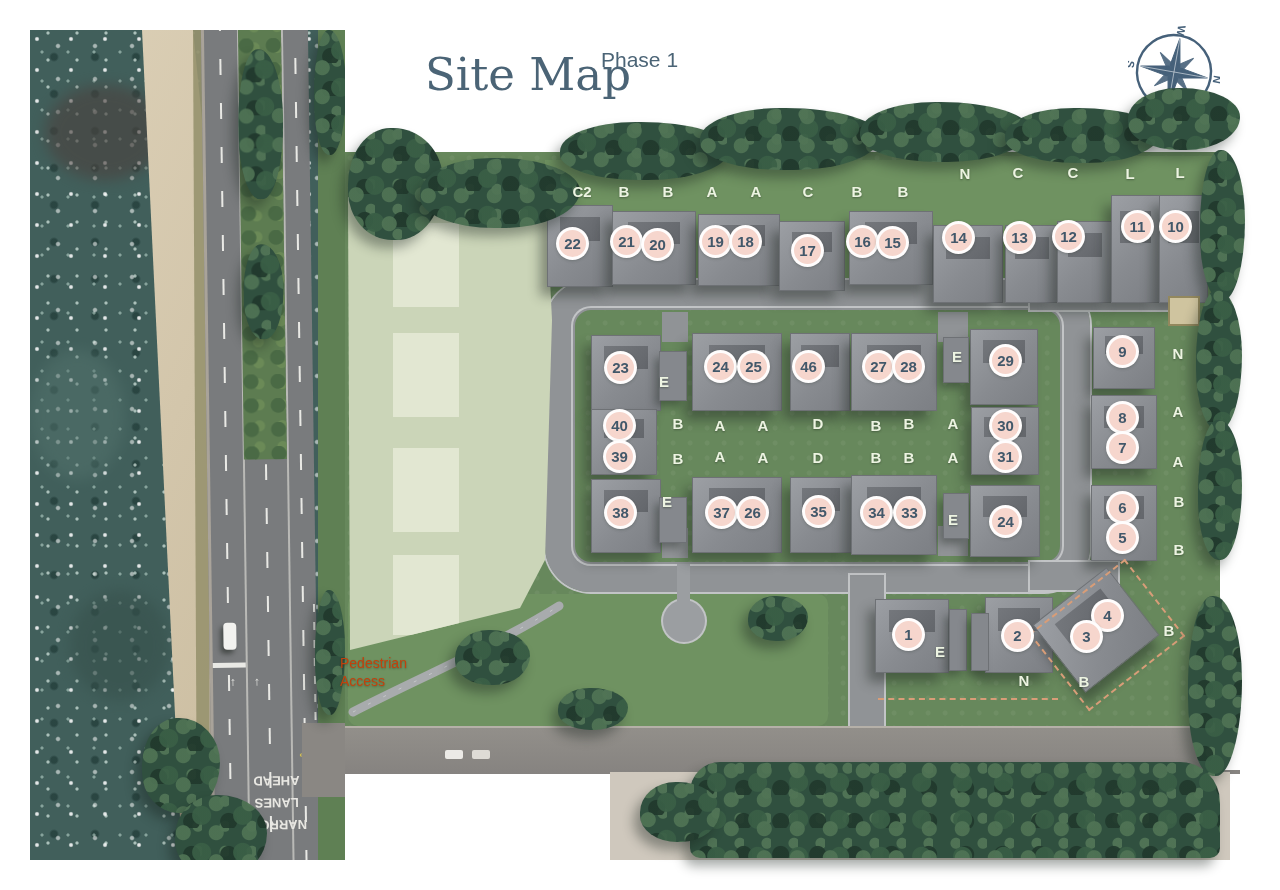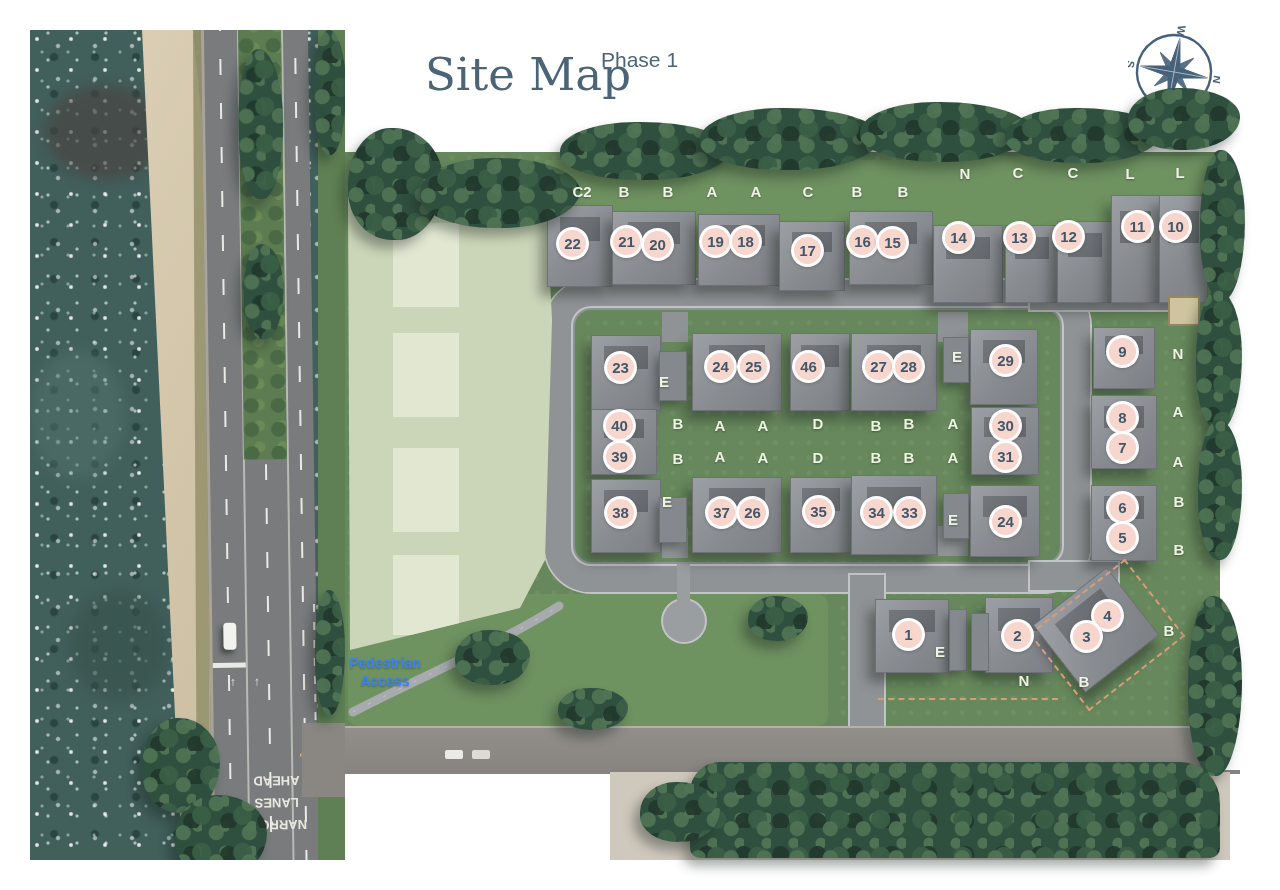--- a/index.html
+++ b/index.html
@@ -59,21 +59,21 @@
   .future{background:#cbd5b8;clip-path:polygon(8px 27px,205px 8px,212px 150px,205px 390px,180px 438px,10px 480px);}
   .fdrect{position:absolute;left:53px;width:66px;height:84px;background:#e2e7d2;}
   .fdtext{font-family:"DejaVu Serif",serif;font-weight:bold;font-size:19px;color:#3e5a69;text-align:center;line-height:1.15;}
   .fdsub{font-family:"Liberation Sans",sans-serif;font-weight:normal;font-size:20px;color:#49626f;}
   .plot-marker{position:absolute;width:33px;height:33px;border-radius:50%;background:#f6d6cd;
       border:3px solid rgba(255,255,255,.95);box-sizing:border-box;color:#42586a;
       font-size:15px;font-weight:bold;display:flex;align-items:center;justify-content:center;
       box-shadow:0 1px 3px rgba(40,50,45,.25);cursor:pointer;}
   .type-letter{position:absolute;width:30px;text-align:center;color:#edf4e2;font-size:15px;
       font-weight:bold;text-shadow:0 1px 2px rgba(30,45,30,.45);}
-  .whitelabel{color:#3b82f6;font-size:14px;font-weight:bold;text-align:center;white-space:pre-line;
+  .whitelabel{color:#c2410c;font-size:14px;font-weight:normal;text-align:left;white-space:pre-line;
       text-shadow:0 1px 2px rgba(30,45,30,.4);line-height:1.25;}
   .fence{border:2px dashed #d89d78;}
   .sub-station{background:#cfc49f;border:2px solid #93885e;}
 </style>
 </head>
 <body>
 
 <div class="page">
 
   <div class="abs" style="left:425px;top:48px;">

